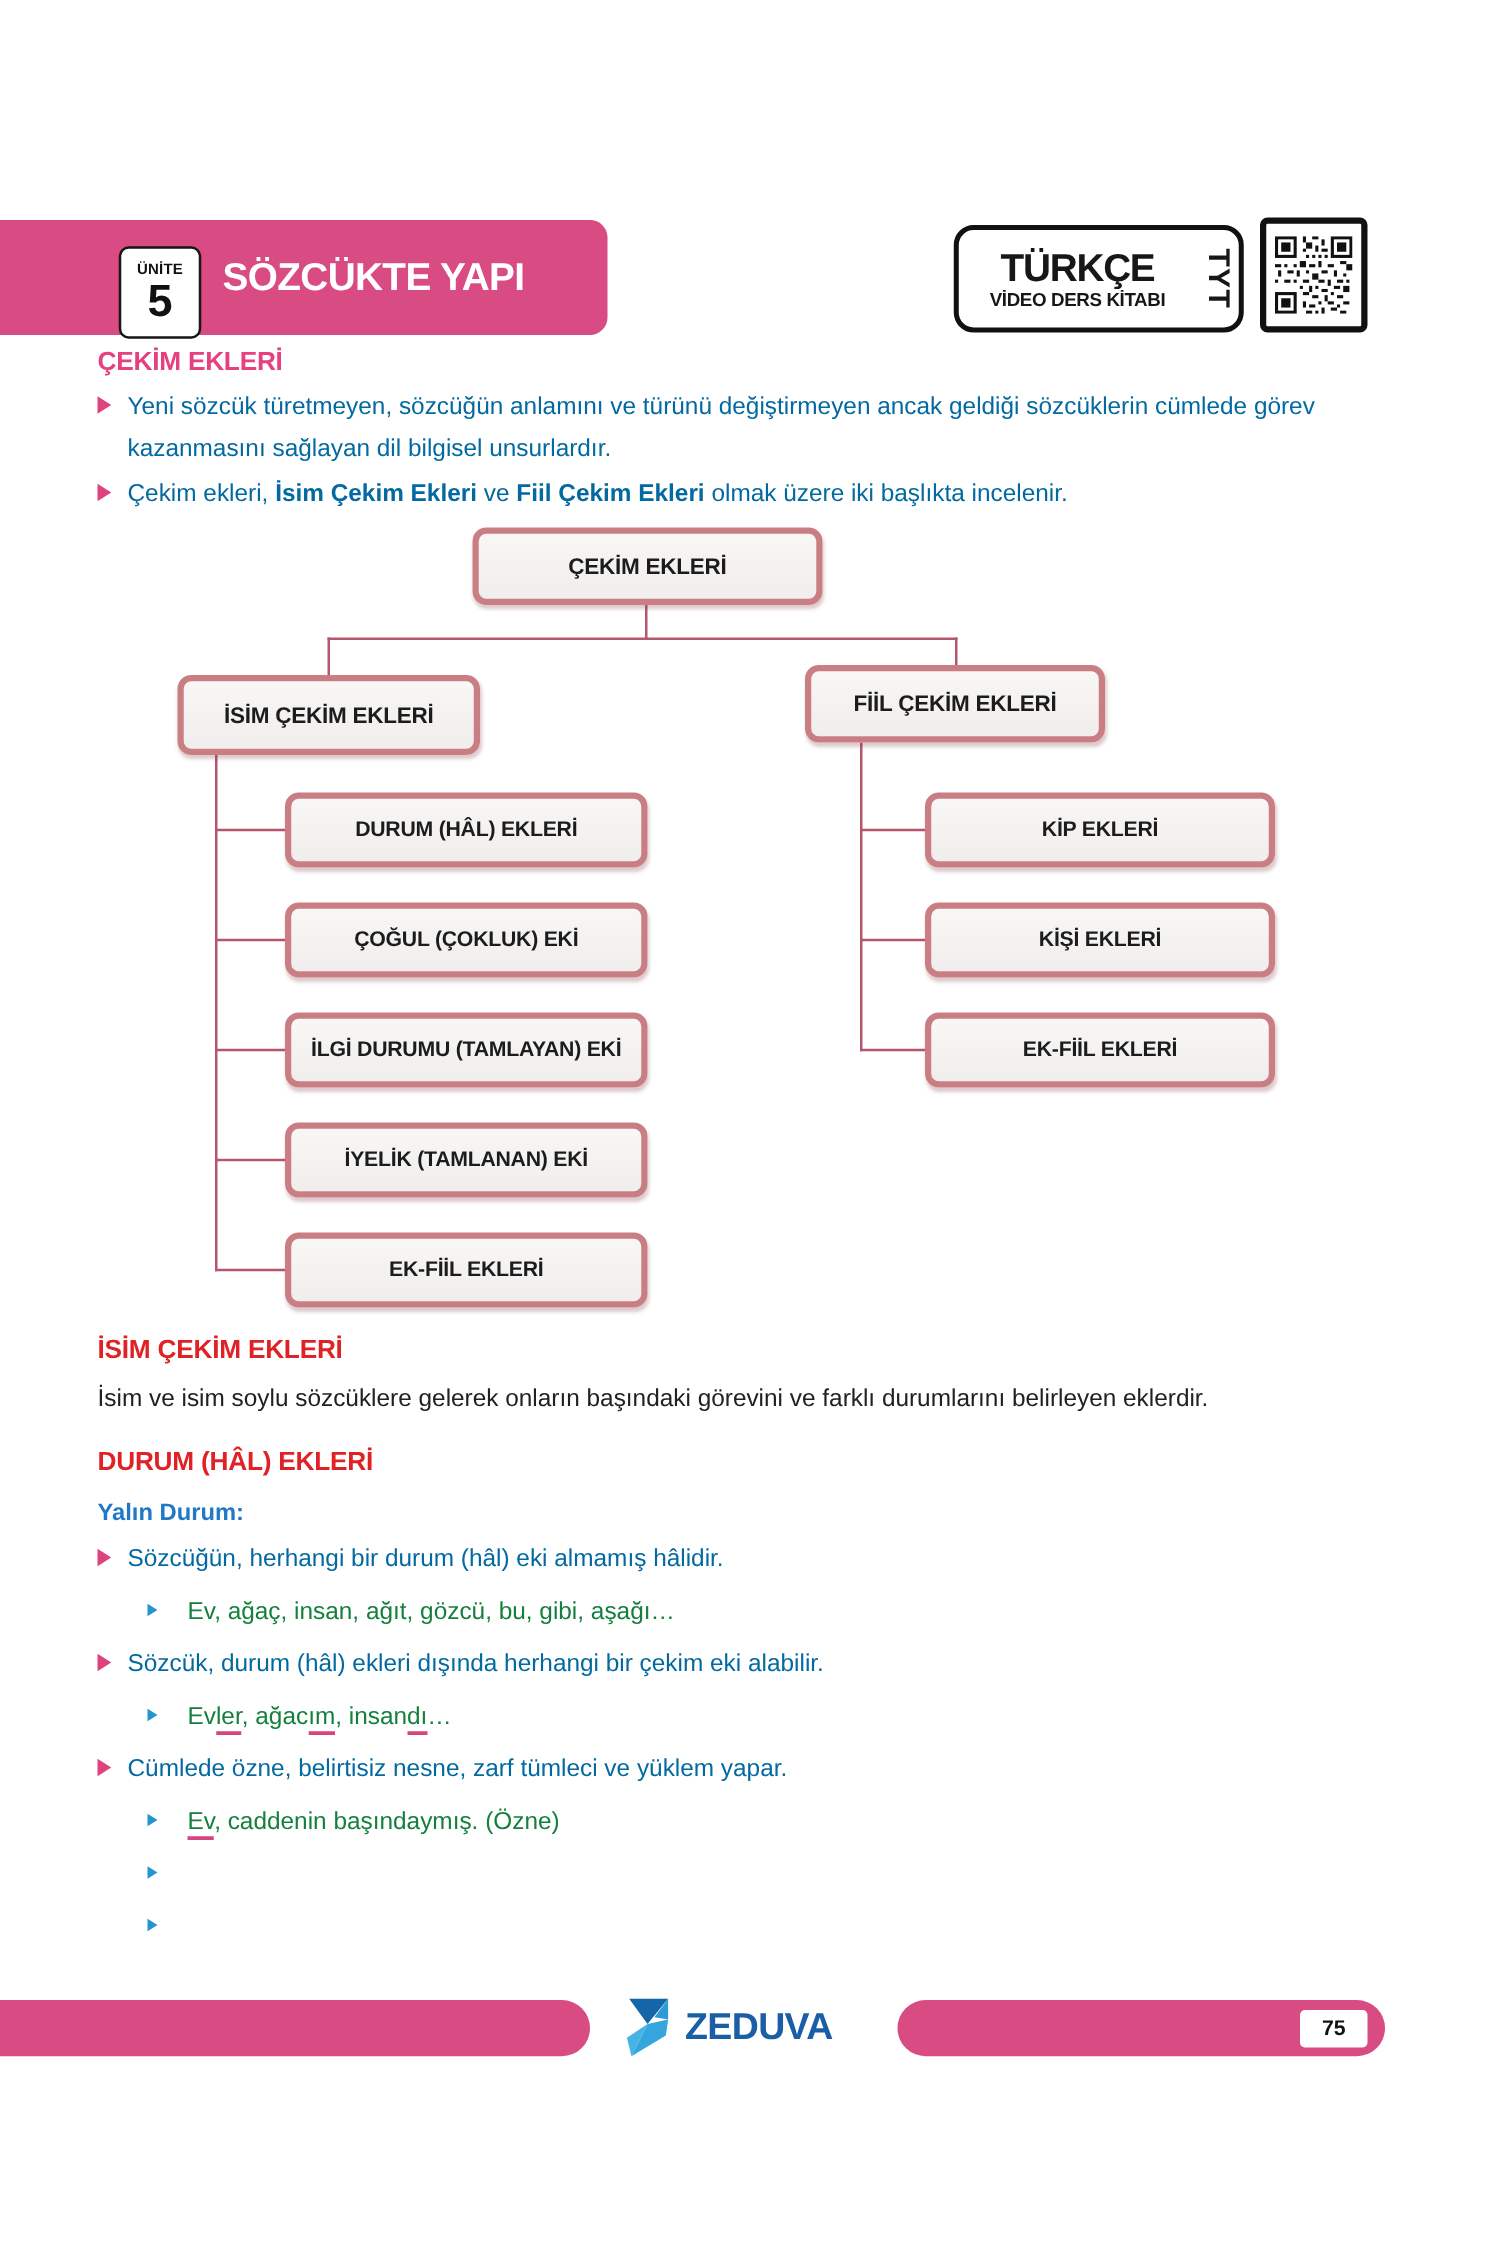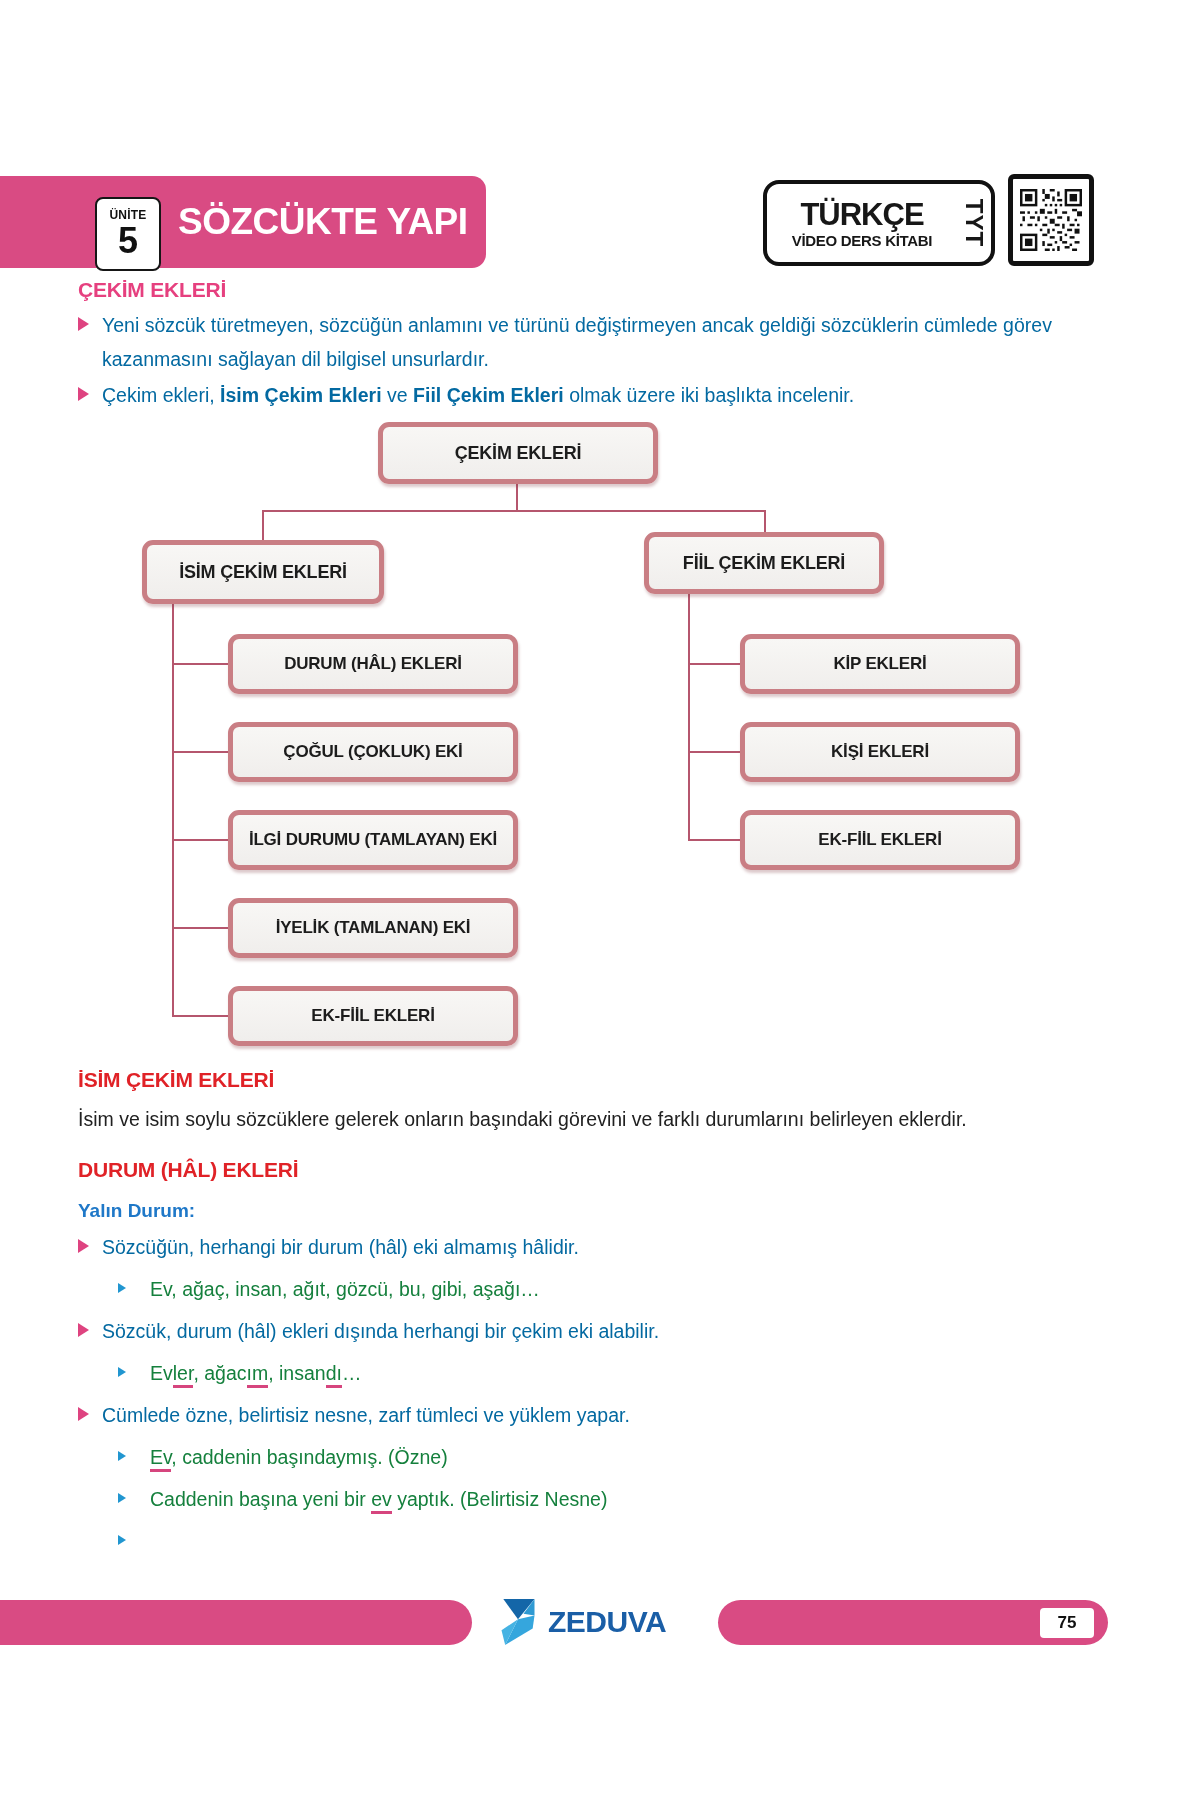--- a/index.html
+++ b/index.html
@@ -9,21 +9,21 @@
 
   
   .banner{left:0;top:176px;width:486px;height:92px;background:#d94b83;
           border-radius:0 14px 14px 0;display:flex;align-items:center;}
   .unit-badge{position:absolute;left:95px;top:10px;width:62px;height:70px;background:#ffffff;
           border:2px solid #161616;border-radius:8px;display:flex;flex-direction:column;
           align-items:center;justify-content:center;line-height:1;margin-top:11px;}
   .unit-label{font-size:12px;font-weight:800;color:#111;letter-spacing:.2px;}
   .unit-num{font-size:36px;font-weight:800;color:#111;margin-top:2px;}
   .unit-title{position:absolute;left:178px;top:0;height:92px;display:flex;align-items:center;
-          color:#ffffff;font-size:37px;font-weight:800;letter-spacing:-.5px;white-space:nowrap;}
+          color:#ffffff;font-size:31px;font-weight:800;letter-spacing:-.5px;white-space:nowrap;}
 
   .brand{left:763px;top:180px;width:232px;height:86px;background:#ffffff;border:4px solid #111;
          border-radius:16px;box-sizing:border-box;display:flex;align-items:center;}
   .brand-main{flex:1;display:flex;flex-direction:column;align-items:center;justify-content:center;line-height:1;}
   .brand-subject{font-size:31px;font-weight:800;color:#171717;letter-spacing:-1px;}
   .brand-book{font-size:15px;font-weight:800;color:#171717;letter-spacing:-.3px;margin-top:3px;}
   .brand-exam{width:34px;display:flex;align-items:center;justify-content:center;}
   .brand-exam span{transform:rotate(90deg);font-size:24px;font-weight:800;color:#171717;letter-spacing:1px;}
 
   .qr-wrap{left:1008px;top:174px;width:86px;height:92px;background:#ffffff;border:5px solid #111;
@@ -257,21 +257,20 @@
     <span class="btxt">Cümlede özne, belirtisiz nesne, zarf tümleci ve yüklem yapar.</span>
   </div>
 
   <div class="abs sub" style="top:1444px;">
     <span class="tri-blue"></span>
     <span class="stxt"><span class="sfx">Ev</span><span>, caddenin başındaymış. (Özne)</span></span>
   </div>
 
   <div class="abs sub" style="top:1486px;">
     <span class="tri-blue"></span>
-    <span class="stxt"><span>Caddenin başına yeni bir </span><span class="sfx">ev</span><span> yaptık. (Belirtisiz Nesne)</span></span>
   </div>
 
   <div class="abs sub" style="top:1528px;">
     <span class="tri-blue"></span>
   </div>
 
   <div class="abs fbar left"></div>
   <div class="abs fbar right"></div>
 
   <div class="abs logo">

